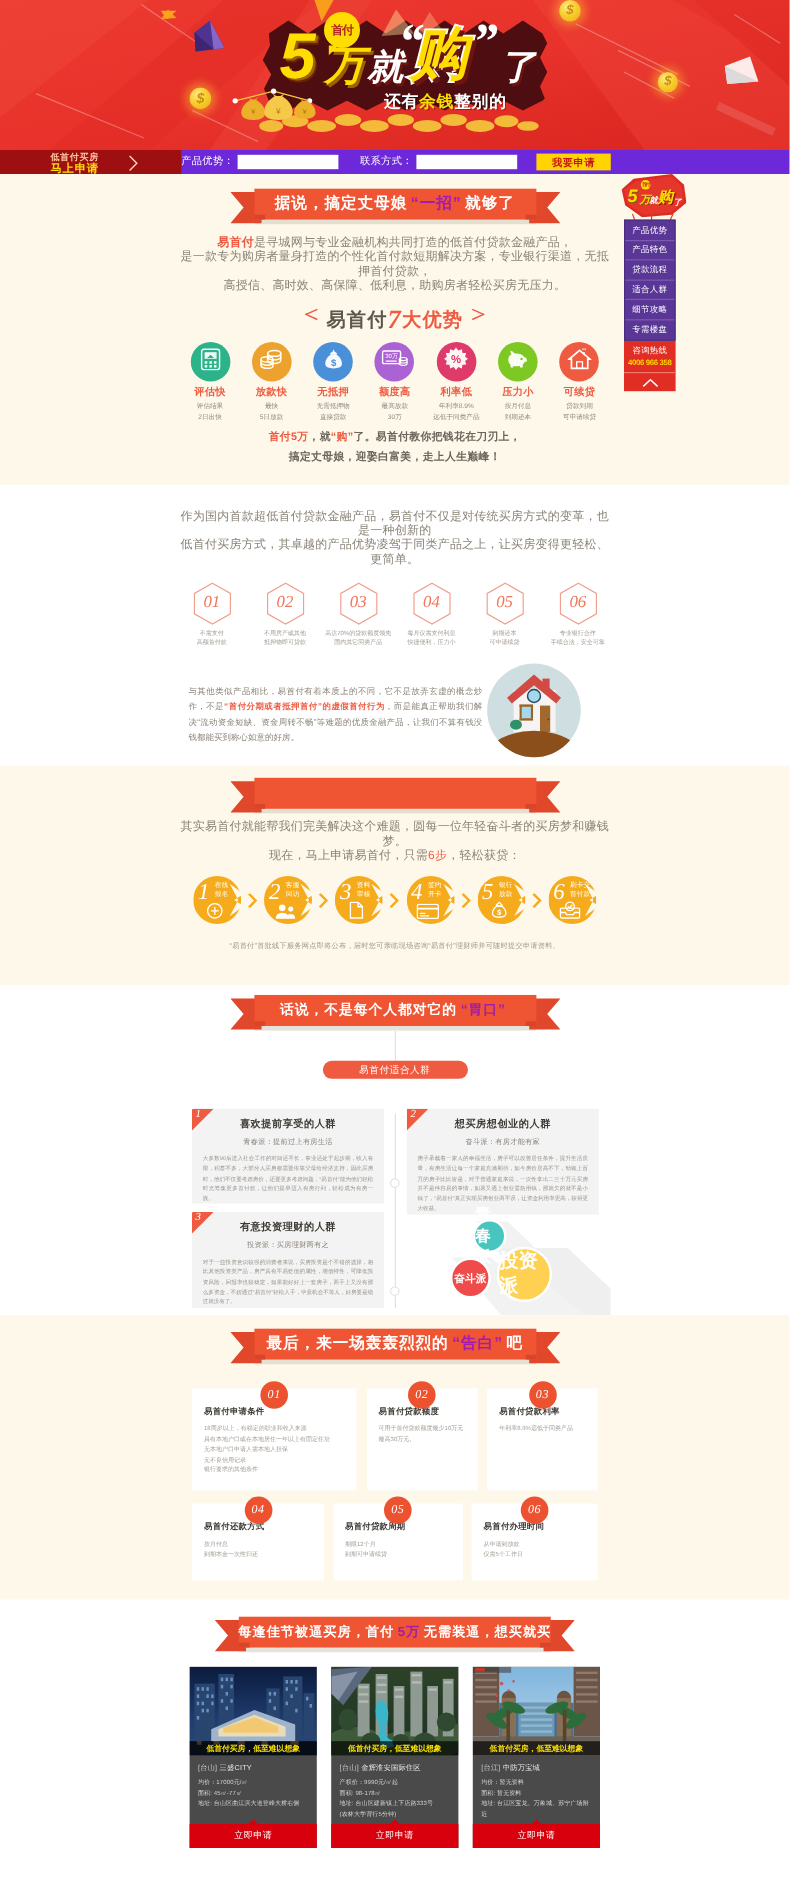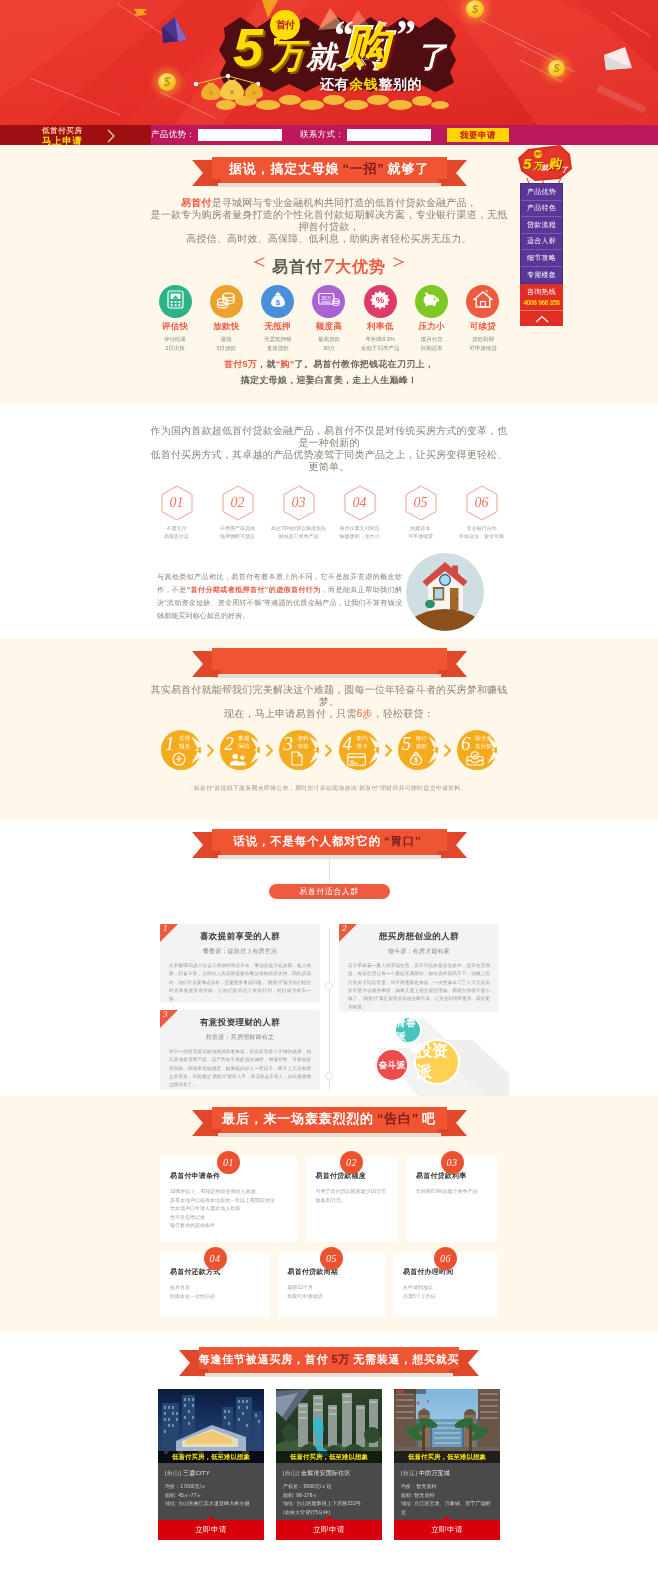--- a/index.html
+++ b/index.html
@@ -36,21 +36,21 @@
         line-height:1;-webkit-text-stroke:3px #fff;paint-order:stroke fill;text-shadow:3px 3px 0 #6b1410}
   .tq2{position:absolute;left:164px;top:4px;font-size:42px;font-weight:bold;color:#fff;line-height:1;
        font-family:"Liberation Serif",serif;font-style:italic}
   .tle{position:absolute;left:186px;top:32px;font-size:30px;font-weight:bold;font-style:italic;color:#fff;
        line-height:1;text-shadow:2px 2px 0 #6b1410}
   .subtitle{position:absolute;left:320px;top:76px;font-size:14px;font-weight:bold;color:#fff;
             letter-spacing:.6px;z-index:6;text-shadow:1px 1px 0 rgba(0,0,0,.3)}
   .subtitle em{color:#ffdd00;font-style:normal}
 
   
-  .formbar{position:absolute;left:0;right:0;bottom:0;height:20px;background:#be185d;
+  .formbar{position:absolute;left:0;right:0;bottom:0;height:20px;background:#6d28d9;
            display:flex;align-items:center;z-index:20}
   .fb-left{width:151px;height:20px;background:#9e0f12;position:relative;flex:none}
   .fb-cta{position:absolute;left:42px;top:1px;line-height:9px}
   .fb-cta .l1{color:#ffc89c;font-size:7.5px;letter-spacing:.6px;display:block;font-weight:bold}
   .fb-cta .l2{color:#ffdd00;font-size:9.5px;font-weight:bold;letter-spacing:.6px;display:block;margin-top:1px}
   .fb-arrow{position:absolute;left:107px;top:4px}
   .fb-label{color:#fff;font-size:8.5px;letter-spacing:.3px}
   .fb-input{width:84px;height:12px;background:#fff;border:none;outline:none;margin-left:3px;font-size:8px}
   .fb-gap{width:18px}
   .fb-submit{width:62px;height:14px;background:#ffd400;color:#c8151b;font-size:8.5px;font-weight:bold;
@@ -84,21 +84,21 @@
   .cream{background:#fdf8ea}
   .plain{background:#fff}
 
   
   .ribbon{position:relative;margin:0 auto;height:30px}
   .rb-svg{position:absolute;left:0;top:0}
   .rb-main{position:absolute;left:20px;right:20px;top:0;height:26px;z-index:3;
            display:flex;align-items:center;justify-content:center}
   .rb-main>span{color:#fff;font-size:13px;font-weight:bold;letter-spacing:.8px;white-space:nowrap;
                 position:relative;top:-1px}
-  .rb-main>span>em{color:#7f1d1d;font-style:normal;padding:0 3px}
+  .rb-main>span>em{color:#a21caf;font-style:normal;padding:0 3px}
   .lead{text-align:center;color:#8a8378;font-size:10px;line-height:12px;letter-spacing:.2px}
   .lead b{color:#ef5b41}
   .lead em{color:#ef5b41;font-style:normal}
 
   
   .advtitle{text-align:center;margin-top:8px;font-size:16px;font-weight:bold;color:#5d574e;letter-spacing:1px}
   .advtitle .n{color:#ef5b41;font-size:22px;font-style:italic;font-family:"Liberation Serif",serif;
                vertical-align:-1px}
   .advtitle .dec{display:inline-block;vertical-align:3px;margin:0 7px}
   .advrow{display:flex;justify-content:space-between;margin-top:6px;padding:0 2px}
@@ -768,21 +768,21 @@
         <div class="body">房子承载着一家人的幸福生活，房子可以改善居住条件，提升生活质量，有房生活让每一个家庭充满期待，如今房价居高不下，动辄上百万的房子比比皆是，对于普通家庭来说，一次性拿出二三十万元买房并不是件容易的事情，如果又遇上创业需急用钱，那就欠的就不是小钱了，“易首付”真正实现买房创业两不误，让资金利用率更高，获得更大收益。</div>
       </div>
       </div>
       <div style="position:absolute;left:214px;top:84px;width:146px;height:88px;overflow:hidden">
         <svg width="146" height="88" viewBox="0 0 146 88">
           <polygon points="34,10 60,10 146,92 92,92" fill="#f2f2f2"></polygon>
           <polygon points="14,40 46,40 108,92 58,92" fill="#f2f2f2"></polygon>
           <polygon points="54,32 110,32 146,66 146,92 130,92" fill="#efefef"></polygon>
         </svg>
       </div>
-      <div class="bubble" style="left:245px;top:92px;width:28px;height:28px;background:#49c5c0;font-size:10px">
+      <div class="bubble" style="left:245px;top:92px;width:28px;height:28px;background:#49c5c0;font-size:13px">
             <span>青春派</span>
           </div>
       <div class="bubble" style="left:226px;top:124px;width:34px;height:34px;background:#ef4b4b;font-size:9px">
             <span>奋斗派</span>
           </div>
       <div class="bubble" style="left:265px;top:115px;width:46px;height:46px;background:#ffd152;font-size:16px">
             <span>投资派</span>
           </div>
     </div>
   </div>

